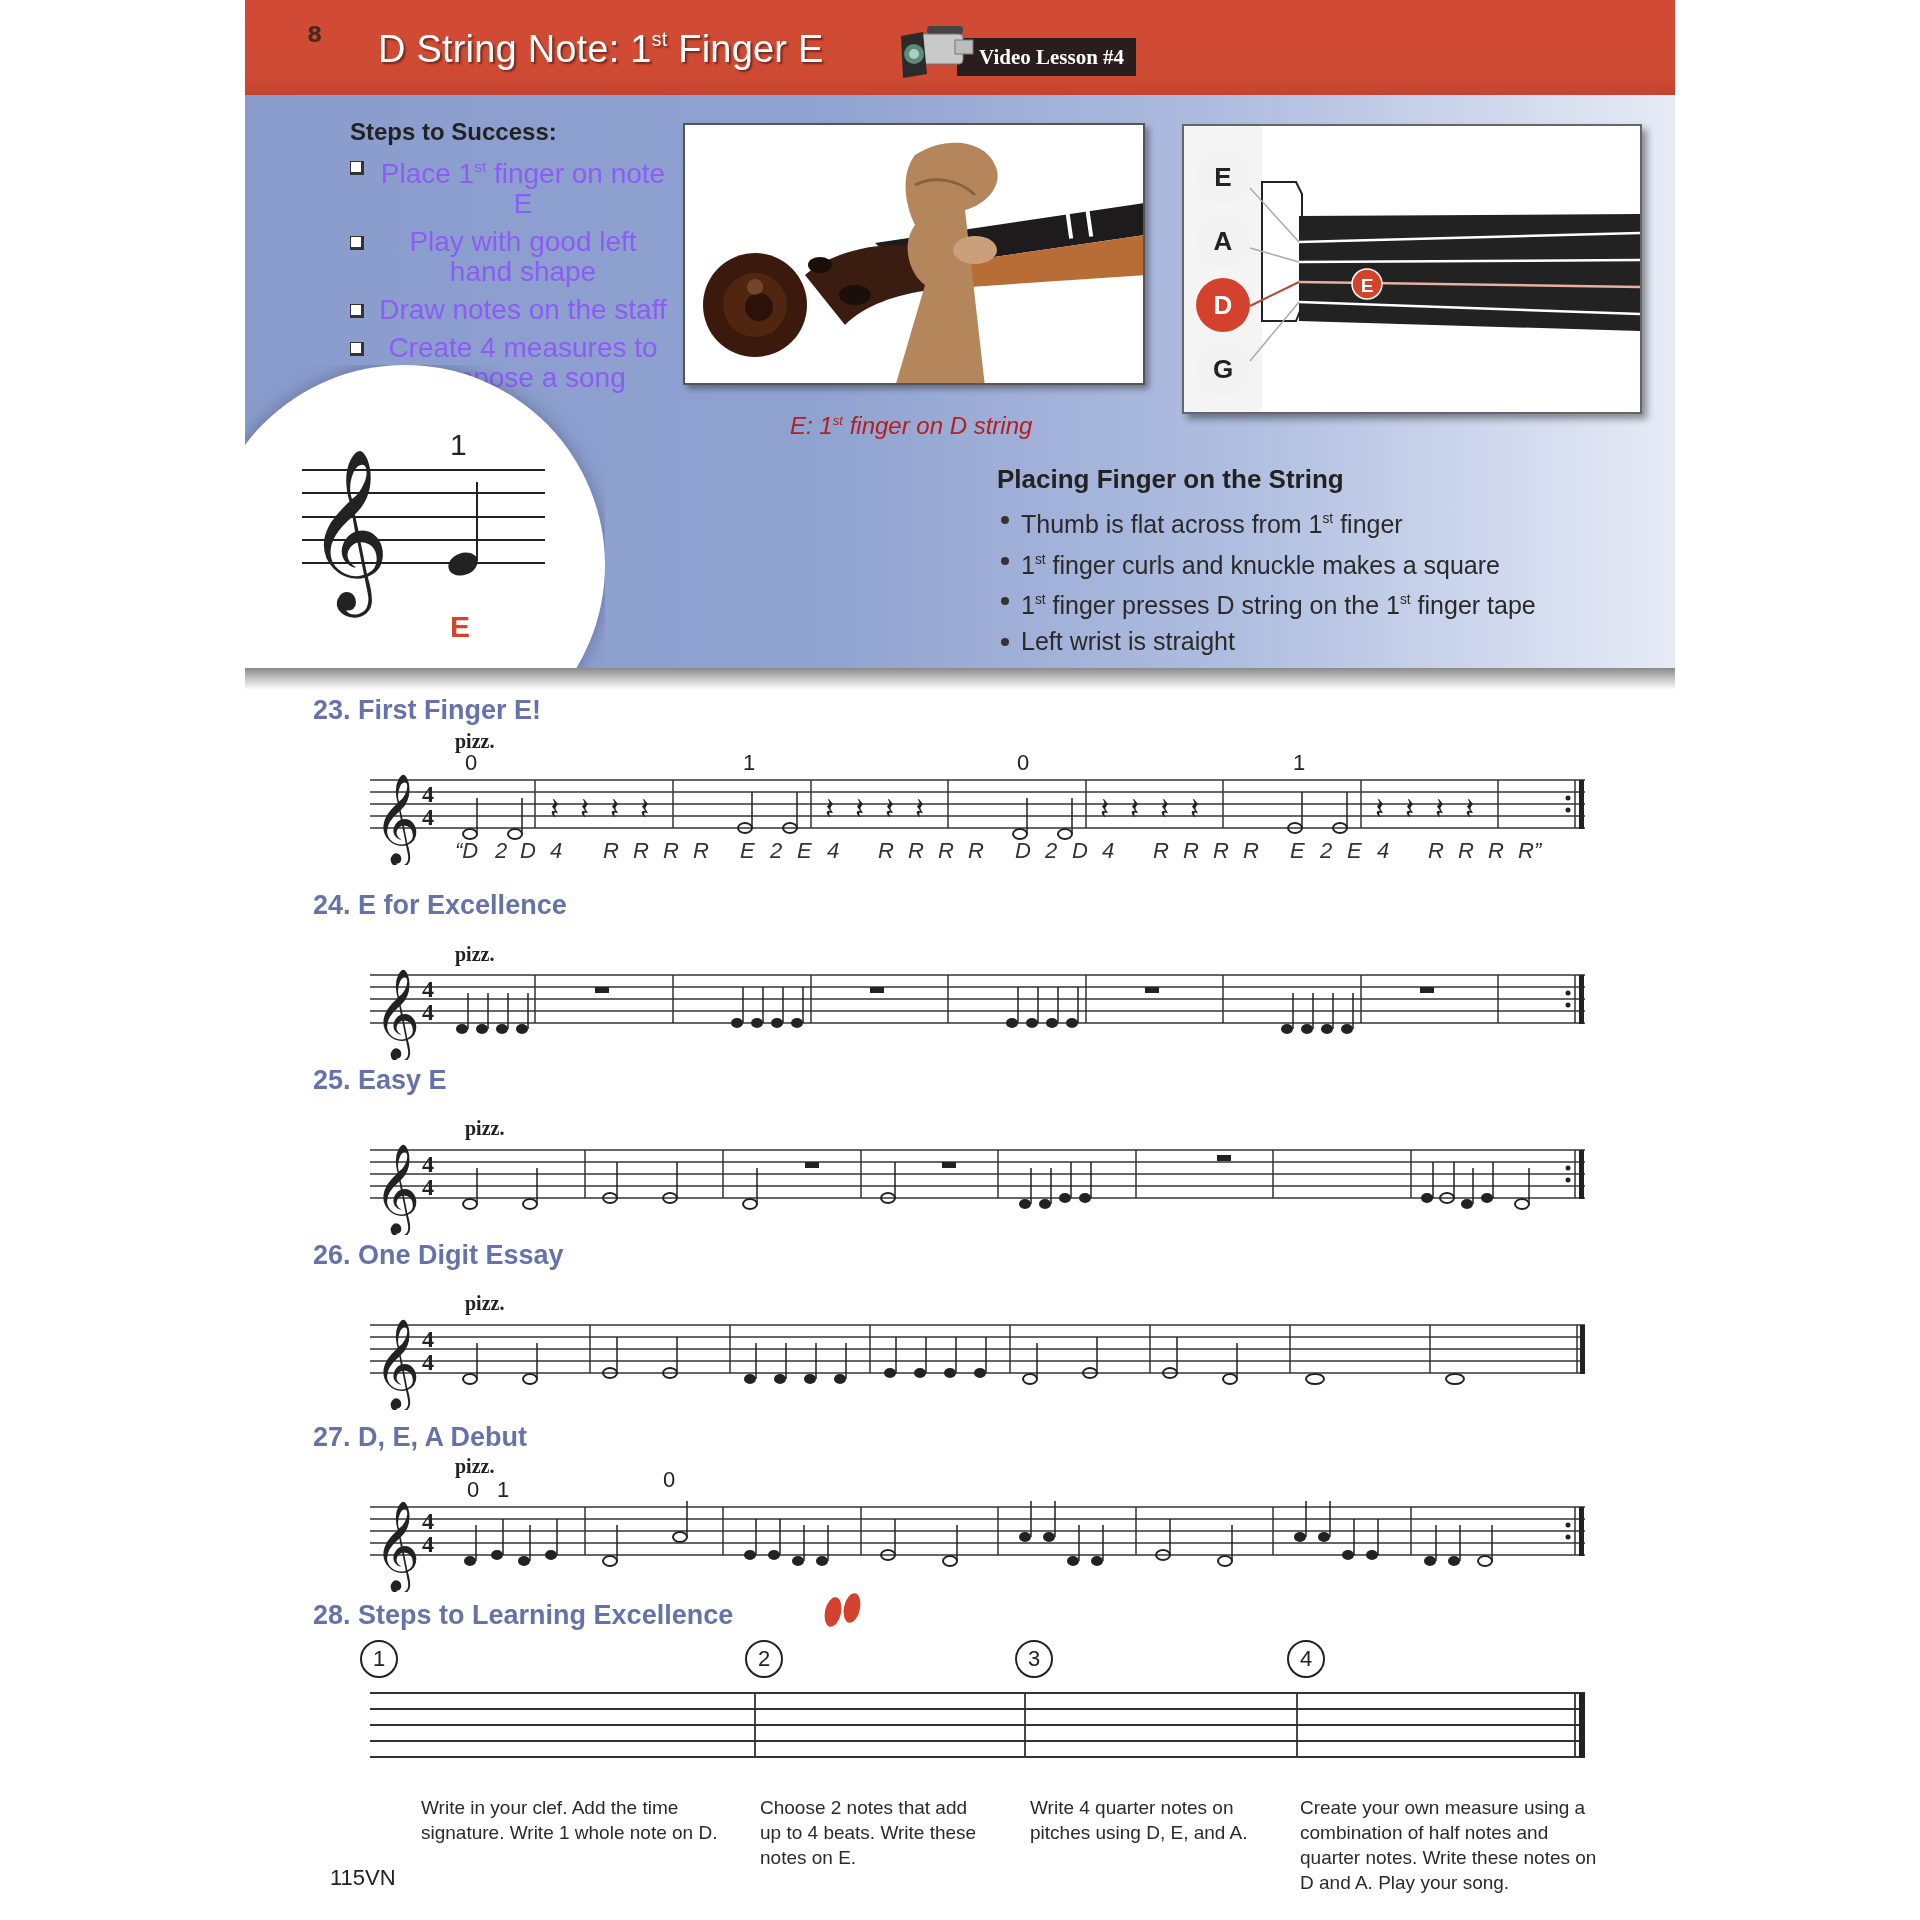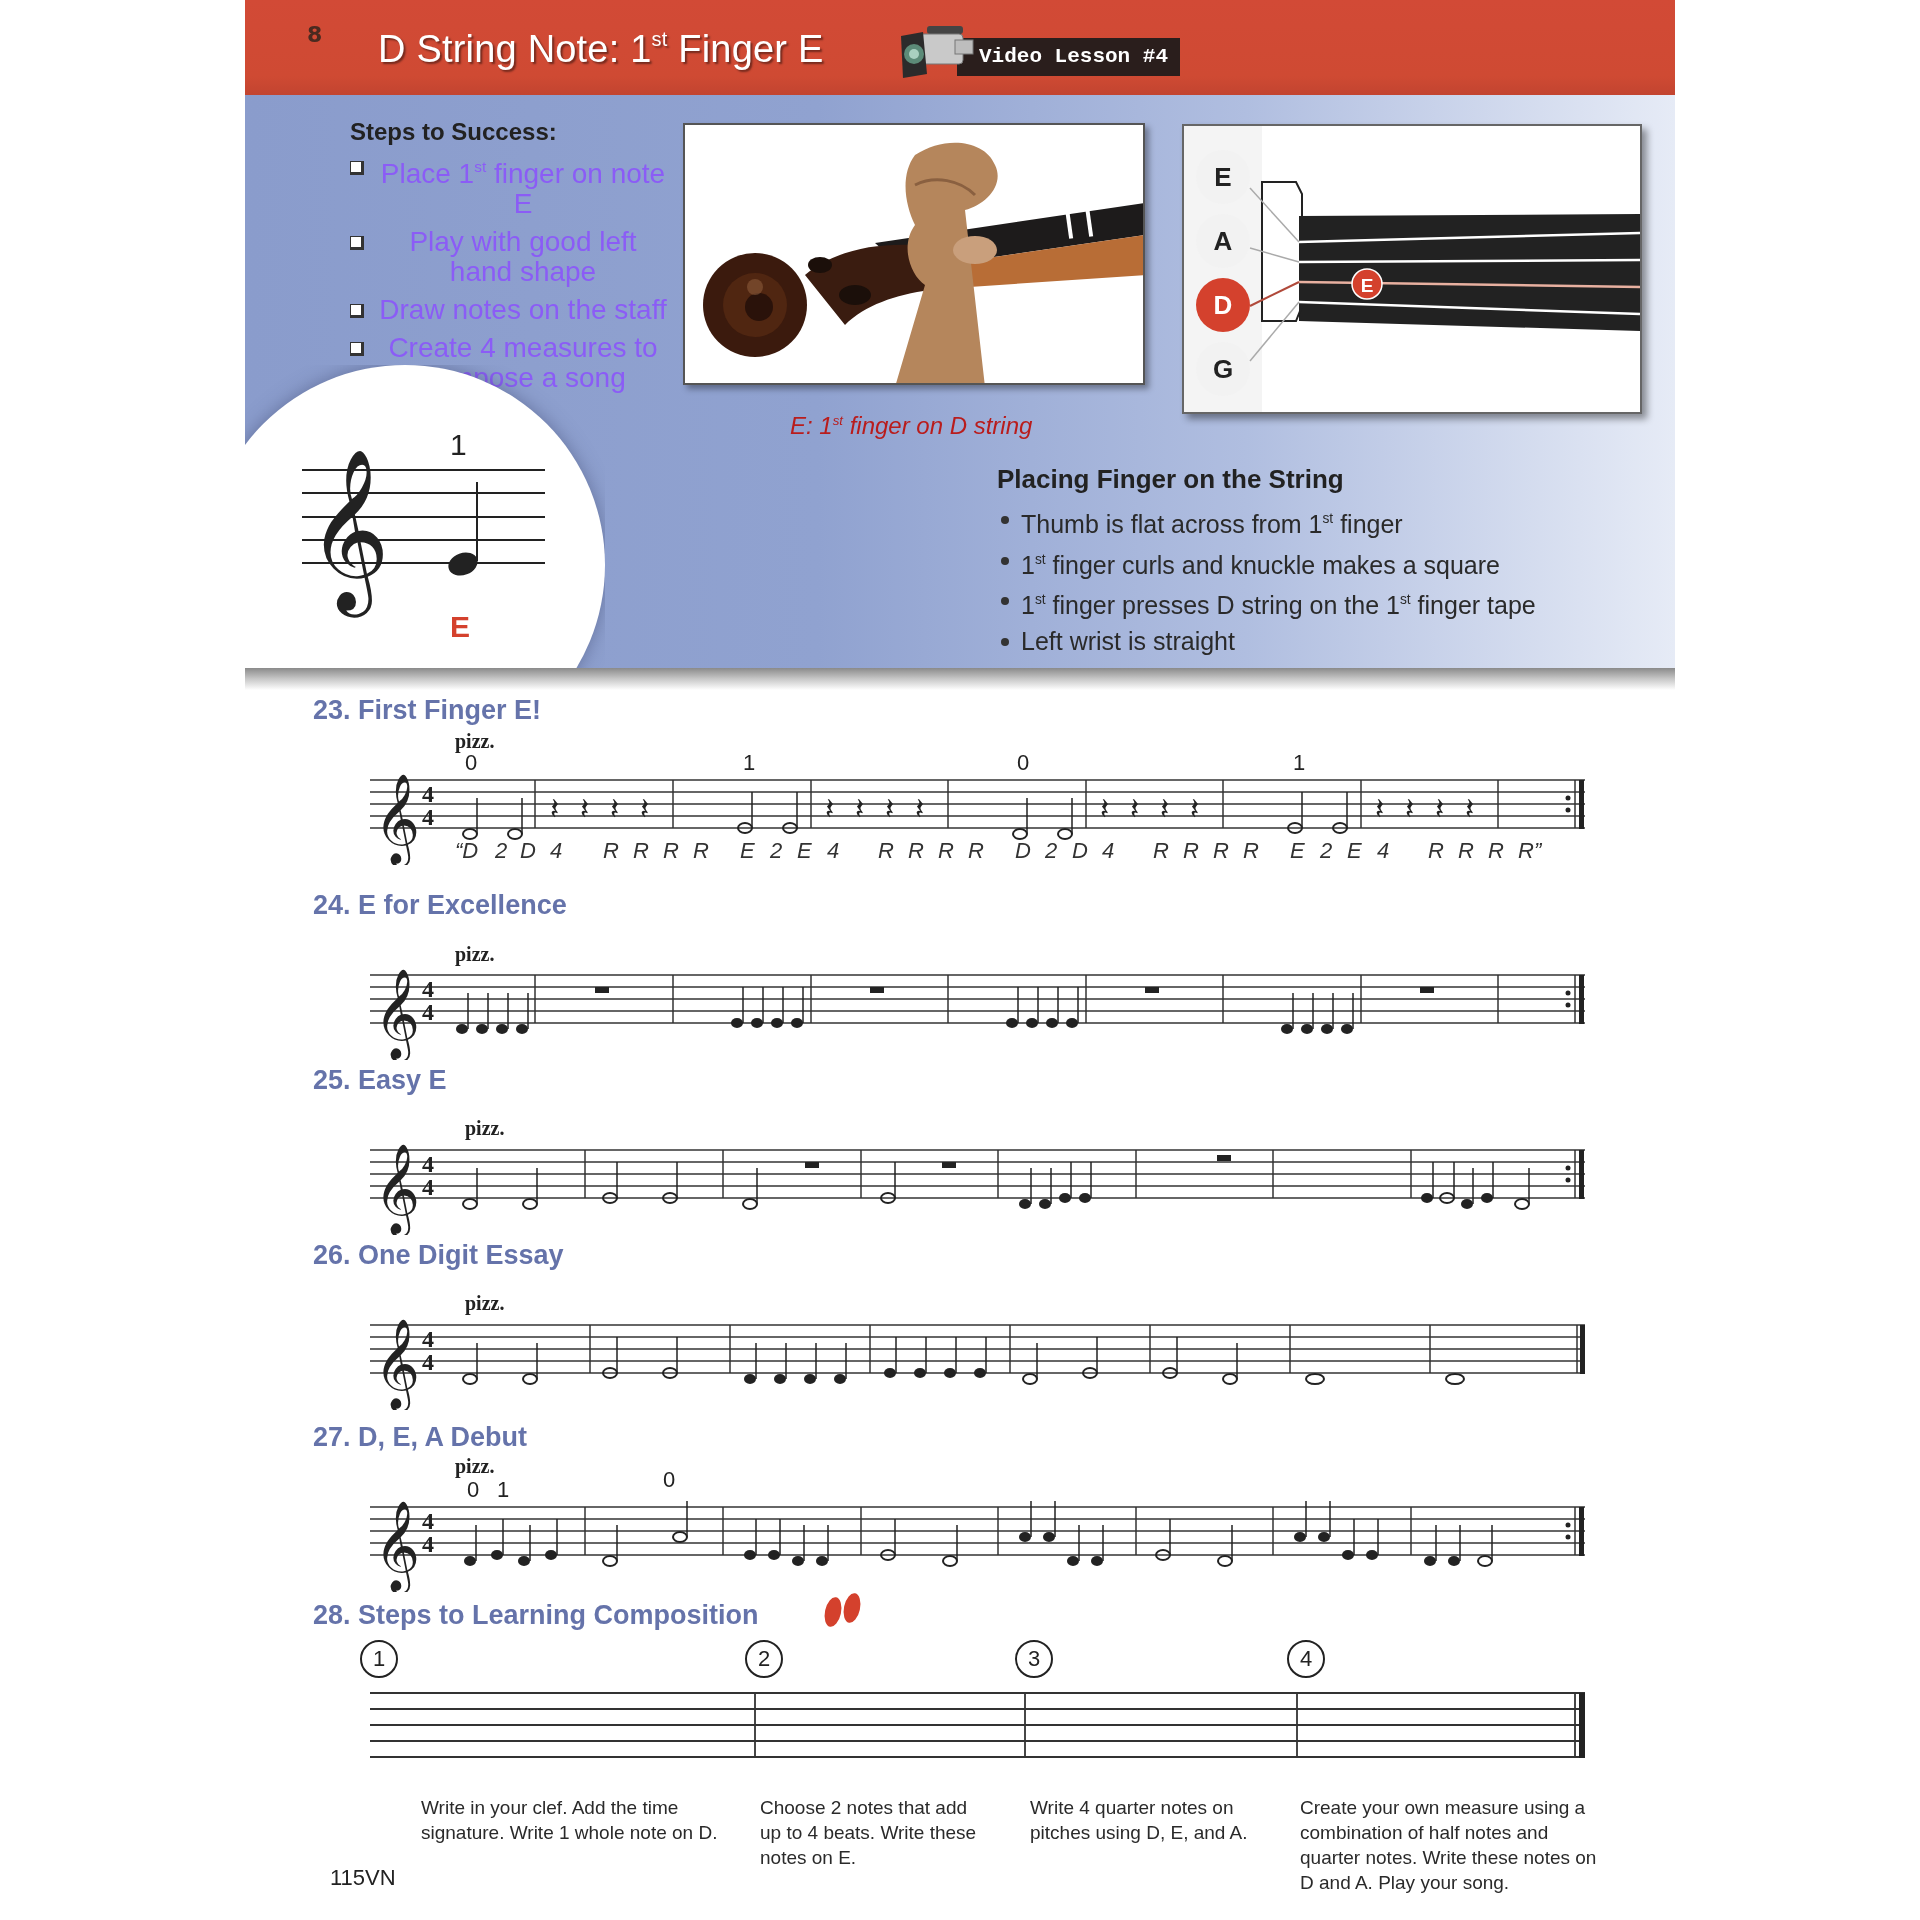--- a/index.html
+++ b/index.html
@@ -9,21 +9,21 @@
 
   
   .header { position: absolute; left: 0; top: 0; width: 1430px; height: 95px;
             background: linear-gradient(180deg, #d24a36 0%, #cf4a33 80%, #c24430 100%); }
   .page-num { position: absolute; left: 62px; top: 22px; font-size: 22px; font-weight: bold; color: #4a2a20; }
   .page-title { position: absolute; left: 102px; top: 28px; font-size: 38px; color: #fff; font-family: "Liberation Sans", sans-serif;
                 text-shadow: 2px 2px 2px rgba(0,0,0,0.45); letter-spacing: 0.2px; margin-left: 31px; }
   .page-title sup { font-size: 20px; vertical-align: 16px; }
   .video-badge { position: absolute; left: 652px; top: 22px; height: 56px; width: 320px; }
   .video-label { position: absolute; left: 60px; top: 16px; height: 38px; padding: 0 12px 16px 22px; background: #2a1e1c;
-                 color: #fff; font-weight: bold; font-size: 21px; line-height: 38px; font-family: Liberation Mono, monospace; }
+                 color: #fff; font-weight: bold; font-size: 21px; line-height: 38px; font-family: Liberation Serif, serif; }
   .camera { position: absolute; left: 0; top: 0; width: 80px; height: 60px; }
 
   
   .blue { position: absolute; left: 0; top: 95px; width: 1430px; height: 580px;
           background: linear-gradient(90deg, #8a9ccc 0%, #90a2d0 40%, #b0bee0 70%, #e6ebf6 100%); }
   .blue-shadow { position: absolute; left: 0; top: 668px; width: 1430px; height: 22px;
                  background: linear-gradient(180deg, #8a8a8a 0%, #c8c8c8 50%, #ffffff 100%); }
 
   .steps { position: absolute; left: 105px; top: 118px; width: 320px; }
   .steps h3 { font-size: 24px; font-weight: bold; color: #222; margin-bottom: 6px; font-family: "Liberation Sans", sans-serif; }
@@ -572,21 +572,21 @@
         <line x1="960" y1="55" x2="960" y2="19"></line>
         <line x1="984" y1="73" x2="984" y2="37"></line>
         <line x1="1008" y1="73" x2="1008" y2="37"></line>
       <line x1="1066" y1="79" x2="1066" y2="43"></line>
         <line x1="1090" y1="79" x2="1090" y2="43"></line>
         <line x1="1122" y1="79" x2="1122" y2="43"></line>
     </g>
   </svg>
 
   <div class="ex-title" style="top:1600px;">
-    <span>28.</span> <span>Steps to Learning Composition</span>
+    <span>28.</span> <span>Steps to Learning Excellence</span>
   </div>
   <svg style="position:absolute;left:573px;top:1590px;" width="50" height="50" viewBox="0 0 50 50">
     <ellipse cx="15" cy="22" rx="8" ry="15" fill="#d4412d" transform="rotate(12 15 22)"></ellipse>
     <ellipse cx="34" cy="18" rx="8" ry="15" fill="#d4412d" transform="rotate(12 34 18)"></ellipse>
   </svg>
   <div class="step-circle" style="left:115px;top:1640px;">1</div>
   <div class="step-circle" style="left:500px;top:1640px;">2</div>
   <div class="step-circle" style="left:770px;top:1640px;">3</div>
   <div class="step-circle" style="left:1042px;top:1640px;">4</div>
   <svg style="position:absolute;left:125px;top:1685px;" width="1225" height="80" viewBox="0 0 1225 80">

